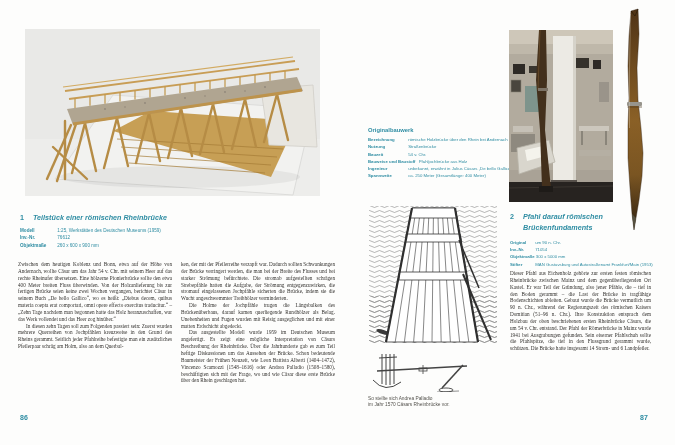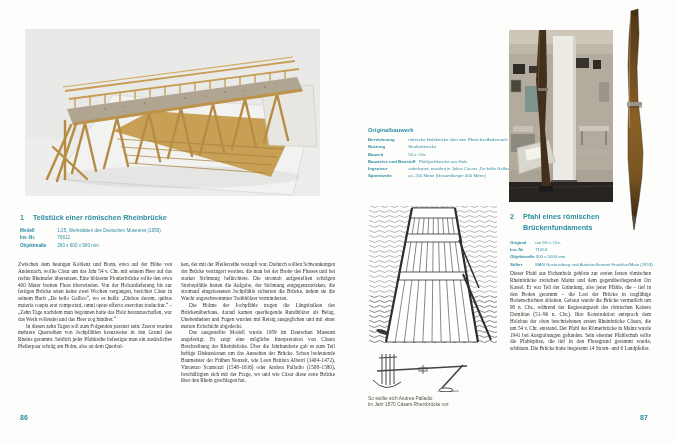--- a/index.html
+++ b/index.html
@@ -3,21 +3,21 @@
 <meta charset="utf-8">
 <style>
   html,body{margin:0;padding:0;background:#ffffff;}
   .spread{position:relative;width:675px;height:445px;background:#fdfdfc;overflow:hidden;
           font-family:"Liberation Sans",sans-serif;}
   .abs{position:absolute;}
   .figure{display:block;}
   .title-row{display:flex;align-items:flex-start;color:#2f8da3;font-weight:bold;
              font-size:7.2px;line-height:10.5px;}
   .title-num{width:13px;flex:0 0 13px;}
-  .title-text{flex:1;}
+  .title-text{flex:1;font-style:italic;}
   .meta{font-size:4.6px;line-height:7.4px;color:#2f8da3;}
   .meta .lbl{font-weight:bold;display:inline-block;min-width:36px;}
   .meta.right .lbl{min-width:24px;}
   .meta .row{white-space:nowrap;}
   .ob{color:#2f8da3;}
   .ob-head{font-size:5.8px;font-weight:bold;margin-bottom:3px;color:#2f8da3;}
   .ob-row{font-size:4.3px;line-height:7.3px;white-space:nowrap;color:#2f8da3;}
   .ob-row .lbl{font-weight:bold;display:inline-block;min-width:37px;margin-right:2px;}
   .bodytext{font-family:"Liberation Serif",serif;font-size:5.2px;line-height:6.85px;
             color:#33312e;text-align:justify;}
@@ -240,21 +240,21 @@
     <path d="M10,3 L17,1 L18,26 L16,60 L17,92 L20,120 L22,145 L21,168 L18,192 L15,210 L13,222 L11,206 L9,180 L7,150 L7,118 L8,90 L7,58 L8,28 Z" fill="url(#piog)" stroke="#2c1d0e" stroke-width="0.4"></path>
     <path d="M10,3 L14,8 L17,1" fill="none" stroke="#241807" stroke-width="0.6"></path>
     <rect x="6" y="94" width="15" height="4" rx="1" fill="#97948c"></rect>
     <line x1="6.5" y1="99" x2="21" y2="99" stroke="#4a3a22" stroke-width="0.7"></line>
     <path d="M9.5,6 Q8,60 8.5,120" fill="none" stroke="rgba(255,250,235,0.28)" stroke-width="1"></path>
     <path d="M13,222 L15,210 L11,206 Z" fill="#55503f"></path>
   </svg>
 
   <div class="abs title-row" style="left:510px;top:212px;width:105px;">
     <span class="title-num">2</span>
-    <span class="title-text">Pfahl eines römischen Brückenfundaments</span>
+    <span class="title-text">Pfahl darauf römischen Brückenfundaments</span>
   </div>
 
   <div class="abs meta right" style="left:510px;top:239px;width:150px;font-size:4.3px;line-height:7.2px;">
     <div class="row">
       <span class="lbl">Original</span>
       <span>um 90 n. Chr.</span></div>
     <div class="row">
       <span class="lbl">Inv.-Nr.</span>
       <span>71054</span></div>
     <div class="row">

